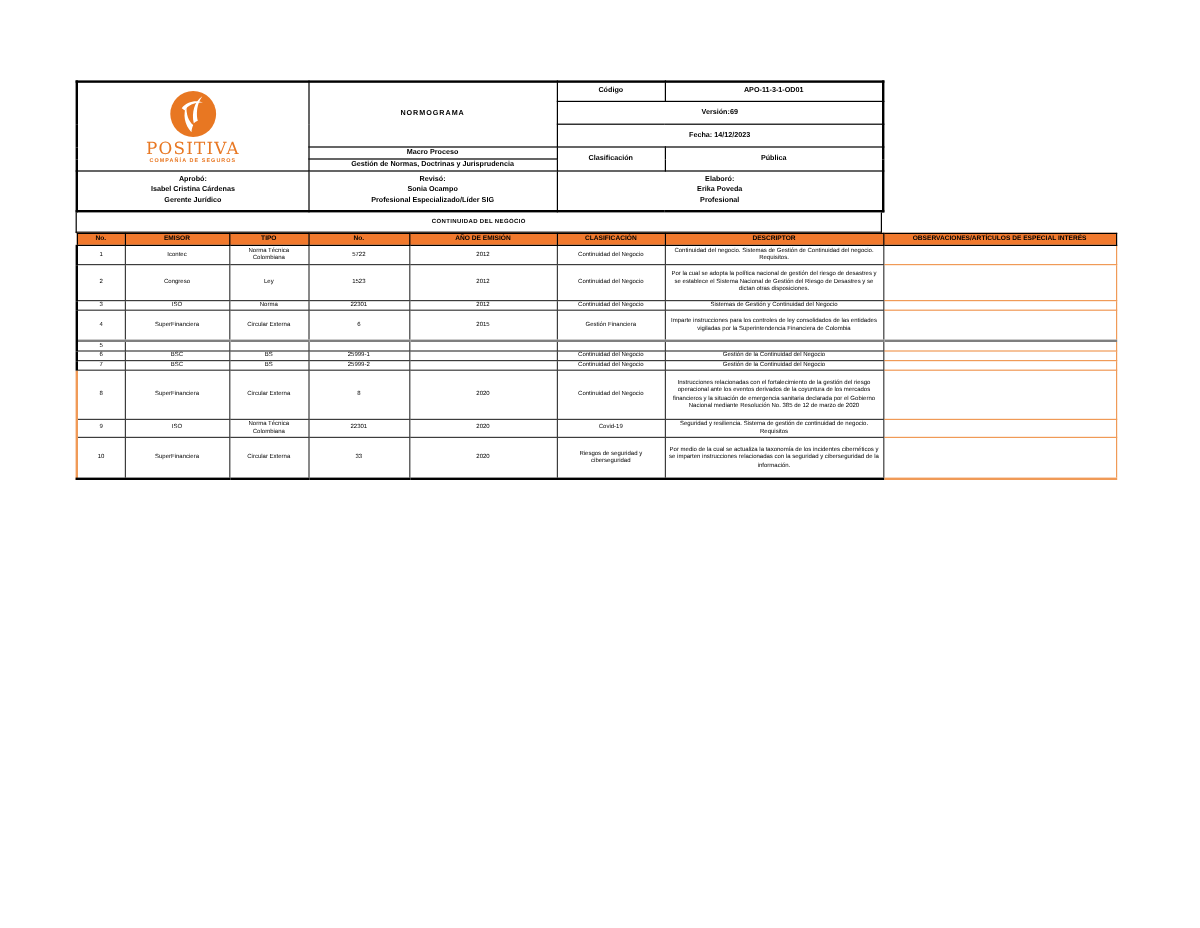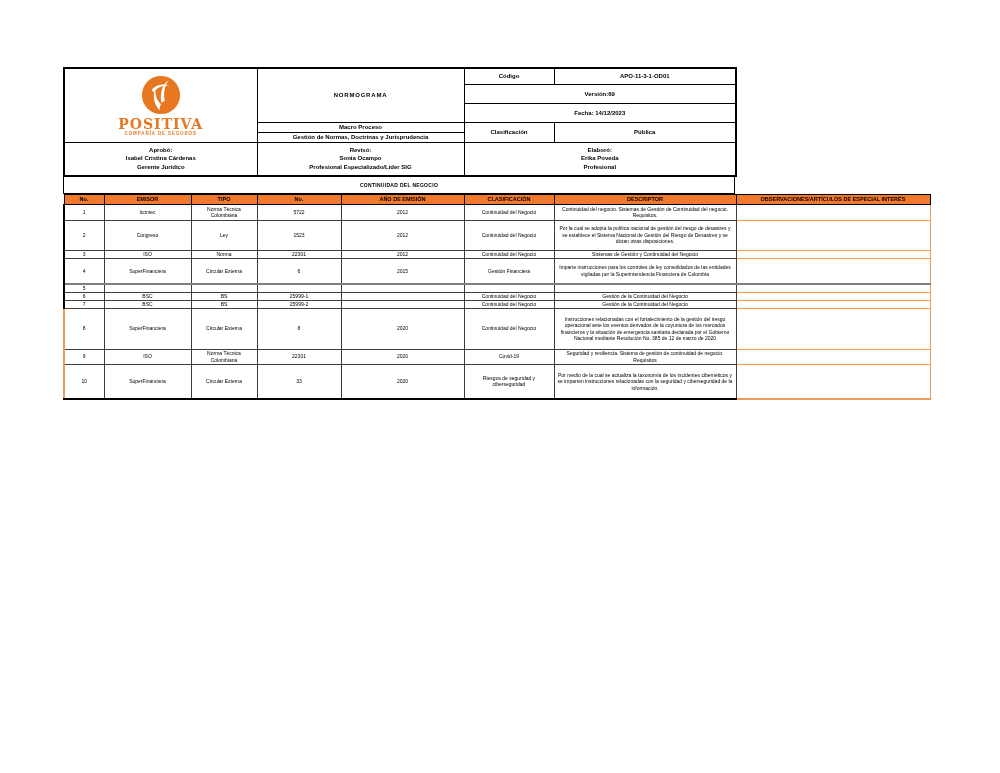--- a/index.html
+++ b/index.html
@@ -27,21 +27,21 @@
   .hr1 td{height:15px;}
   .hr2 td{height:18px;}
   .hr3 td{height:18px;}
   .hr4a td{height:9px;}
   .hr4b td{height:8px;}
   .hr5 td{height:32px;}
   .title-cell{font-size:6.5px;letter-spacing:0.8px;}
   .logo-cell{padding:2px 55px 2px 2px;}
   .logo{display:flex;flex-direction:column;align-items:center;gap:1px;}
   .brand{
-    font-family:"DejaVu Serif", serif;font-weight:bold;color:var(--logo);
+    font-family:"DejaVu Serif", serif;font-weight:normal;color:var(--logo);
     font-size:14px;letter-spacing:1px;line-height:1;
   }
   .tagline{
     color:var(--logo);font-size:4.5px;letter-spacing:0.9px;font-weight:bold;line-height:1;
   }
 
   
   .band{
     width:670px;height:16px;border:1px solid #000;border-top:none;
     display:flex;align-items:center;justify-content:center;

